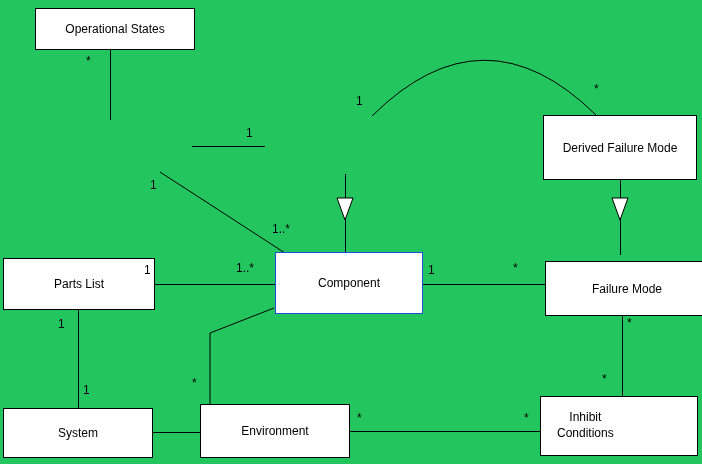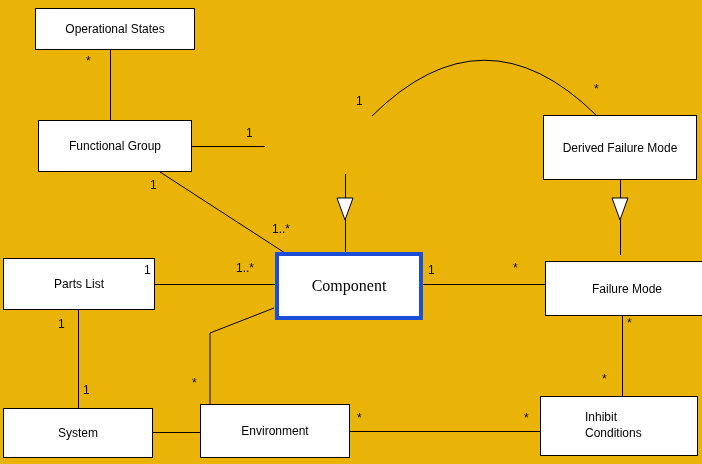--- a/index.html
+++ b/index.html
@@ -1,51 +1,50 @@
 <!DOCTYPE html>
 <html><head>
 <meta charset="utf-8">
 <style>
   html,body { margin:0; padding:0; background:#fff; }
   .canvas {
     position:relative;
     width:702px; height:464px;
-    background:#eab308;
+    background:#22c55e;
     font-family:"Liberation Sans", sans-serif;
     color:#000;
     overflow:hidden;
   }
   svg.connectors { position:absolute; left:0; top:0; z-index:0; }
   .uml-class {
     position:absolute;
     box-sizing:border-box;
     border:1px solid #000;
     background:#fff;
     display:flex;
     align-items:center;
     justify-content:center;
     font-size:12px;
     text-align:center;
     z-index:1;
   }
   .uml-class.leftwrap {
     justify-content:flex-start;
-    text-align:left;
-    padding-left:44px;
+    text-align:center;
+    padding-left:16px;
     white-space:pre-line;
     line-height:1.3;
   }
   .uml-class-multi {
     position:absolute;
     box-sizing:border-box;
-    border:4px solid #1d4ed8;
+    border:1px solid #1d4ed8;
     background:#fff;
-    font-size:16px;
+    font-size:12px;
     z-index:1;
-    font-family:Liberation Serif, serif;
   }
   .uml-name {
     display:flex; align-items:center; justify-content:center;
     text-align:center;
   }
   .uml-attrs {
     border-top:1px solid #000;
     padding:4px 6px 5px 6px;
     text-align:left;
   }
@@ -82,23 +81,20 @@
     <g stroke="#000" stroke-width="1" fill="#ffffff">
       <polygon points="337,198 353,198 345,220"></polygon>
       <polygon points="612,198 628,198 620,220"></polygon>
     </g>
   </svg>
 
   <div class="uml-class" style="left:35px;top:8px;width:160px;height:42px">
     <span>Operational States</span>
   </div>
 
-  <div class="uml-class" style="left:38px;top:120px;width:154px;height:52px">
-    <span>Functional Group</span>
-  </div>
 
 
   <div class="uml-class" style="left:3px;top:258px;width:152px;height:52px">
     <span>Parts List</span>
   </div>
 
   <div class="uml-class" style="left:543px;top:115px;width:154px;height:65px">
     <span>Derived Failure Mode</span>
   </div>
 

